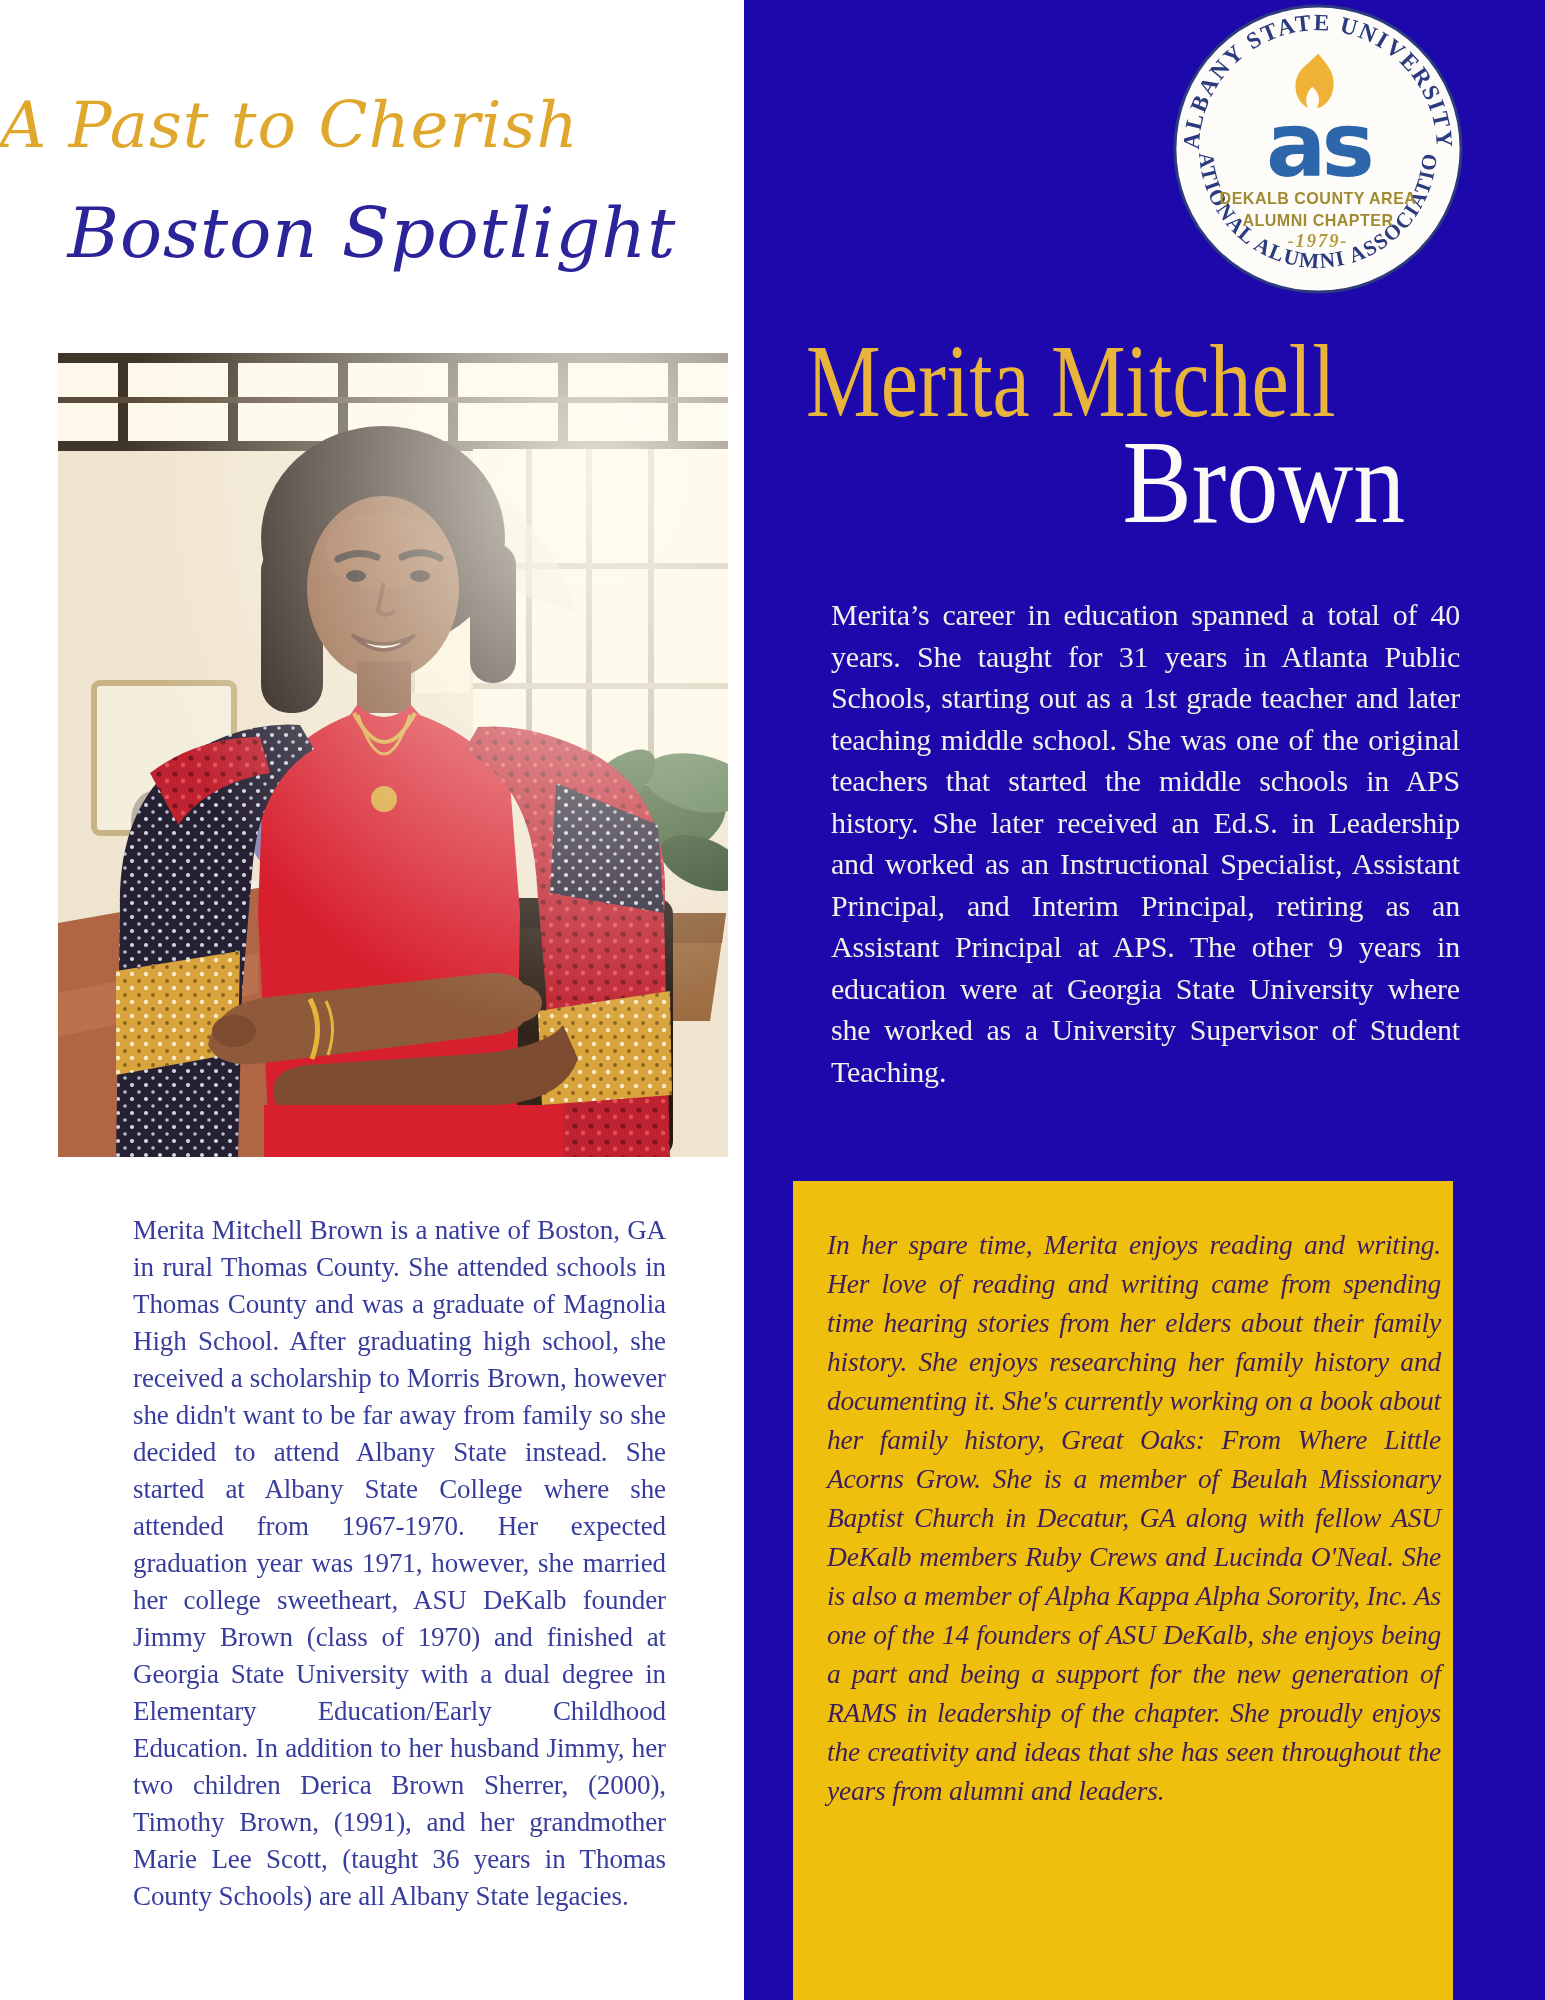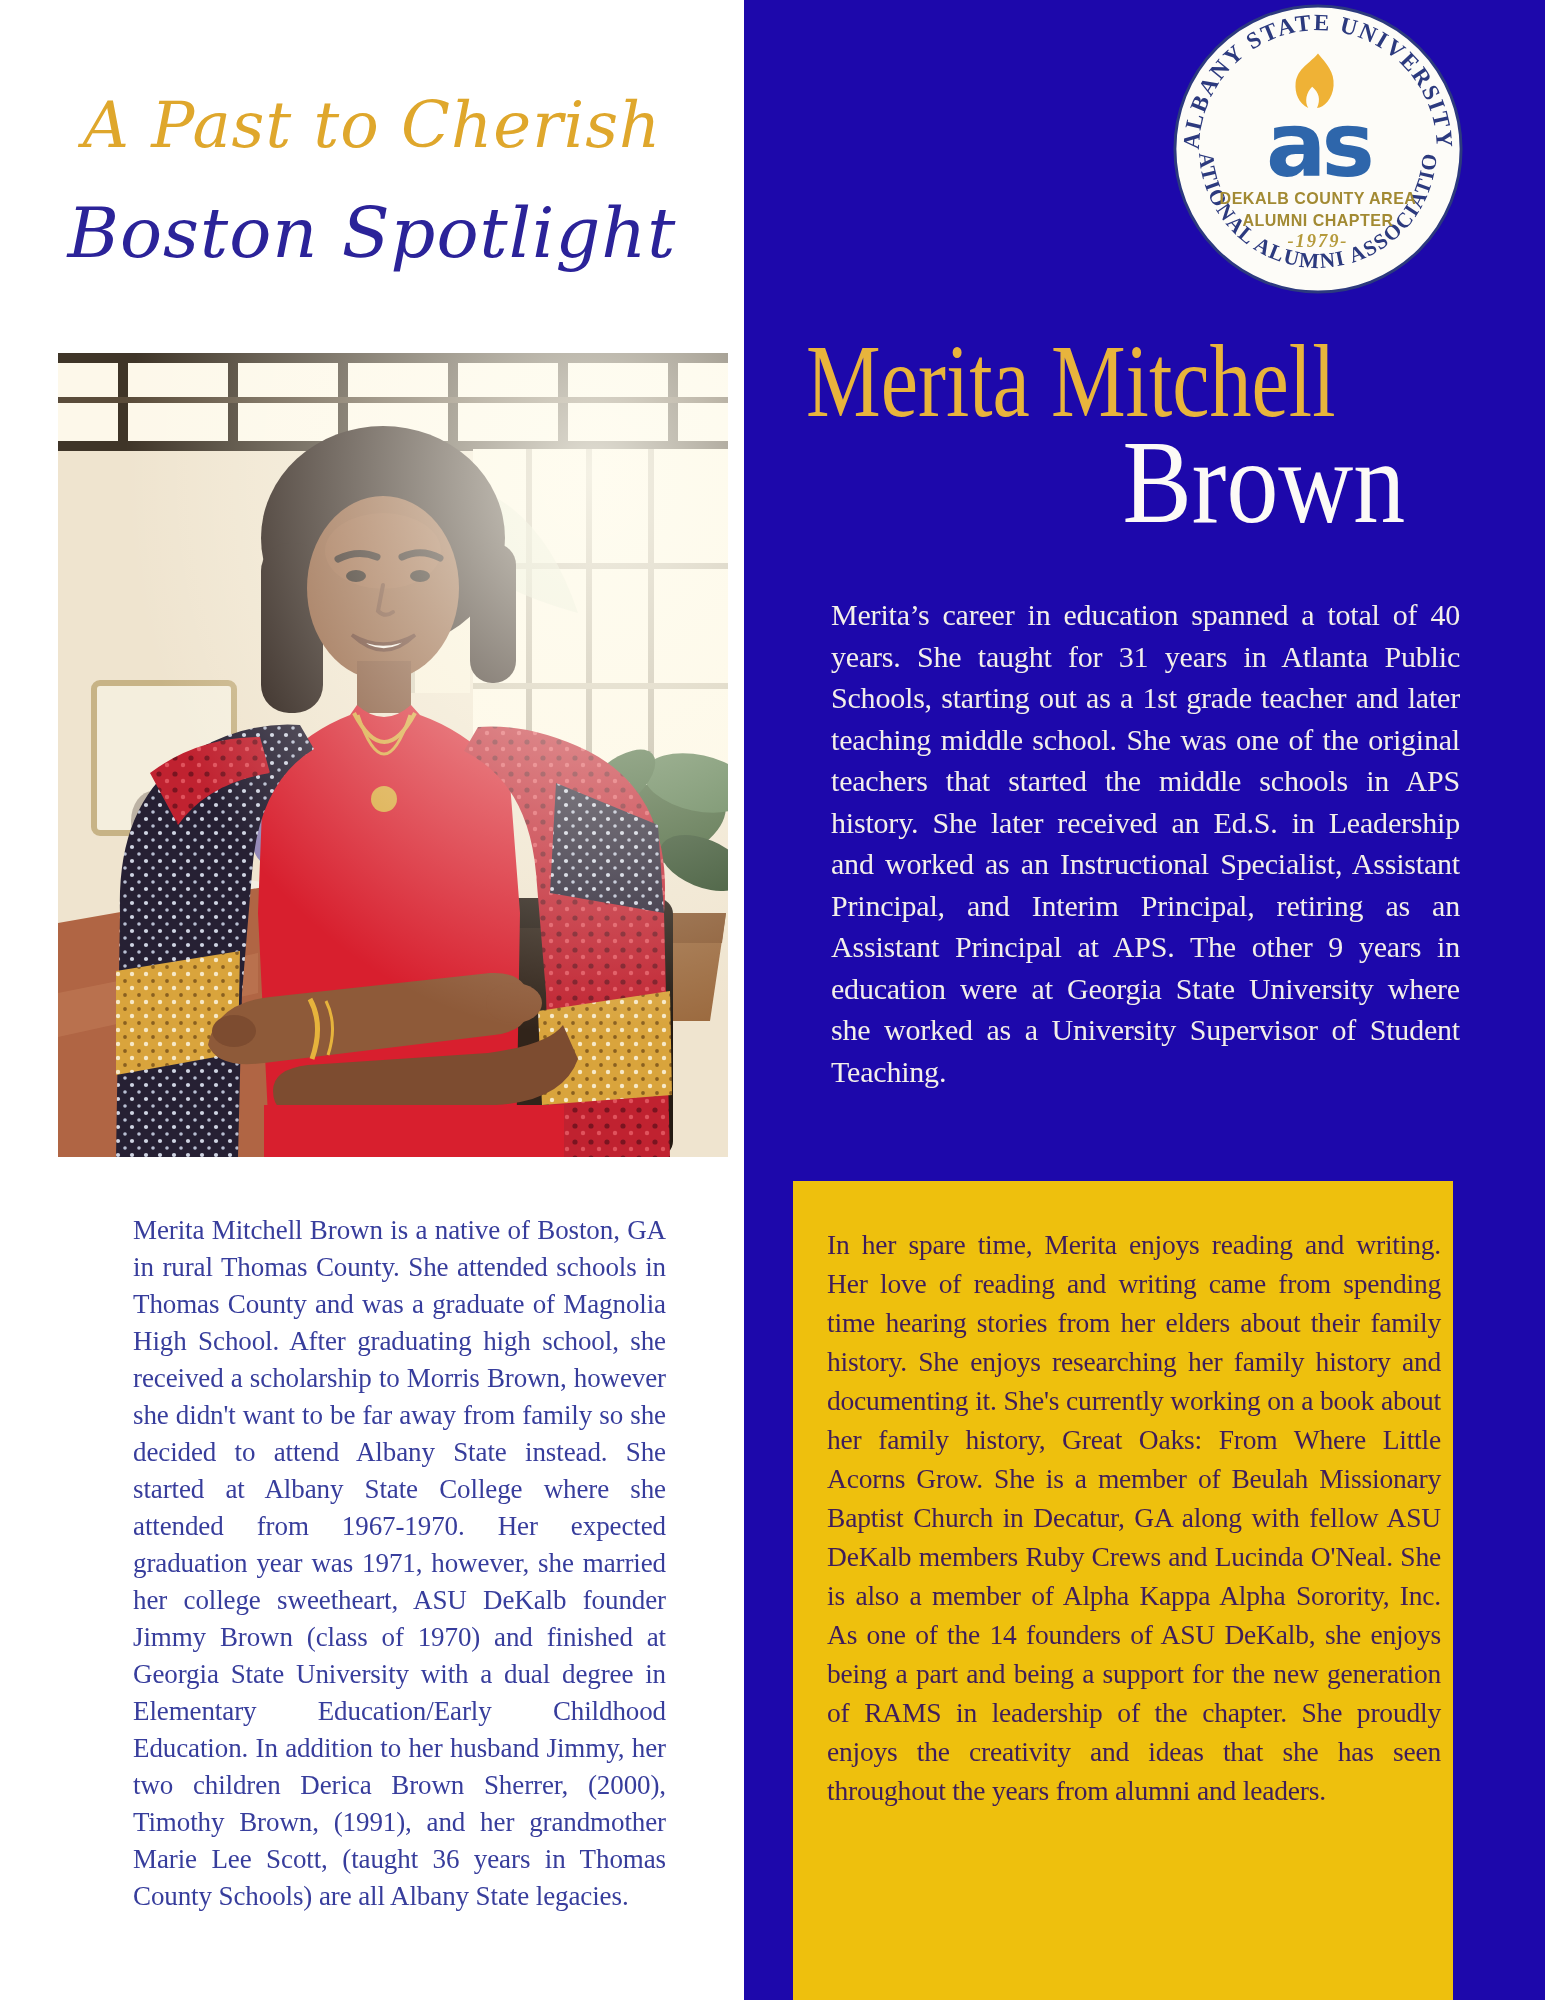--- a/index.html
+++ b/index.html
@@ -6,21 +6,21 @@
   .page{
     position:relative;width:1545px;height:2000px;background:#ffffff;
     overflow:hidden;font-family:"Liberation Serif",serif;
   }
   .blue-panel{
     position:absolute;left:744px;top:0;width:801px;height:2000px;
     background:var(--panel-blue,#1d08ab);
   }
   
   .script-gold{
-    position:absolute;left:0;top:88px;width:744px;text-align:center;
+    position:absolute;left:0;top:88px;width:744px;
     font-family:"DejaVu Serif",serif;font-style:italic;
     font-size:64px;color:var(--script-gold,#dfa72c);letter-spacing:1px;white-space:nowrap;
   }
   .script-navy{
     position:absolute;left:0;top:192px;width:744px;text-align:center;
     font-family:"DejaVu Serif",serif;font-style:italic;
     font-size:70px;color:var(--script-navy,#2b2399);letter-spacing:1px;white-space:nowrap;
   }
   .photo{
     position:absolute;left:58px;top:353px;width:670px;height:804px;background:#efe5d2;
@@ -49,21 +49,21 @@
     font-size:30px;line-height:41.5px;text-align:justify;
     color:#f3efe9;letter-spacing:-0.2px;
   }
   .gold-box{
     position:absolute;left:793px;top:1181px;width:660px;height:819px;
     background:var(--gold-box,#eec00d);
   }
   .gold-box p{
     margin:0;padding:44px 12px 0 34px;
     font-size:27.5px;line-height:39px;text-align:justify;
-    color:var(--gold-box-text,#3f1d5a);letter-spacing:-0.2px;
+    color:var(--gold-box-text,#3f1d5a);letter-spacing:-0.2px;font-style:italic;
   }
 </style>
 </head>
 <body>
 
 <div class="page">
 
   <div class="blue-panel"></div>
 
   <div class="script-gold">A Past to Cherish</div>

